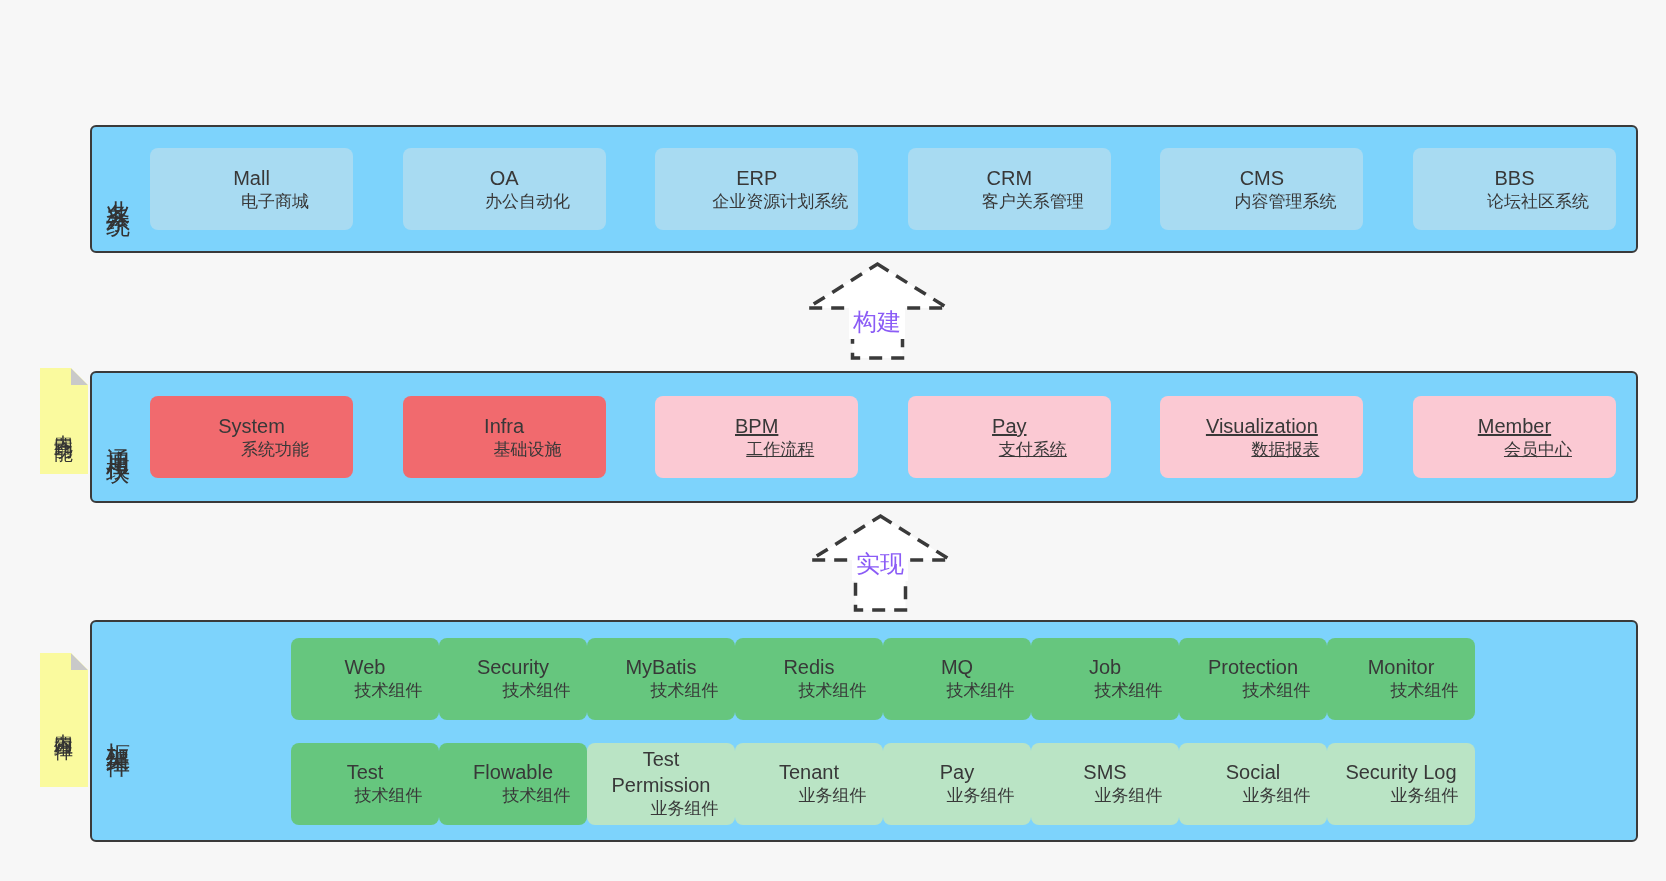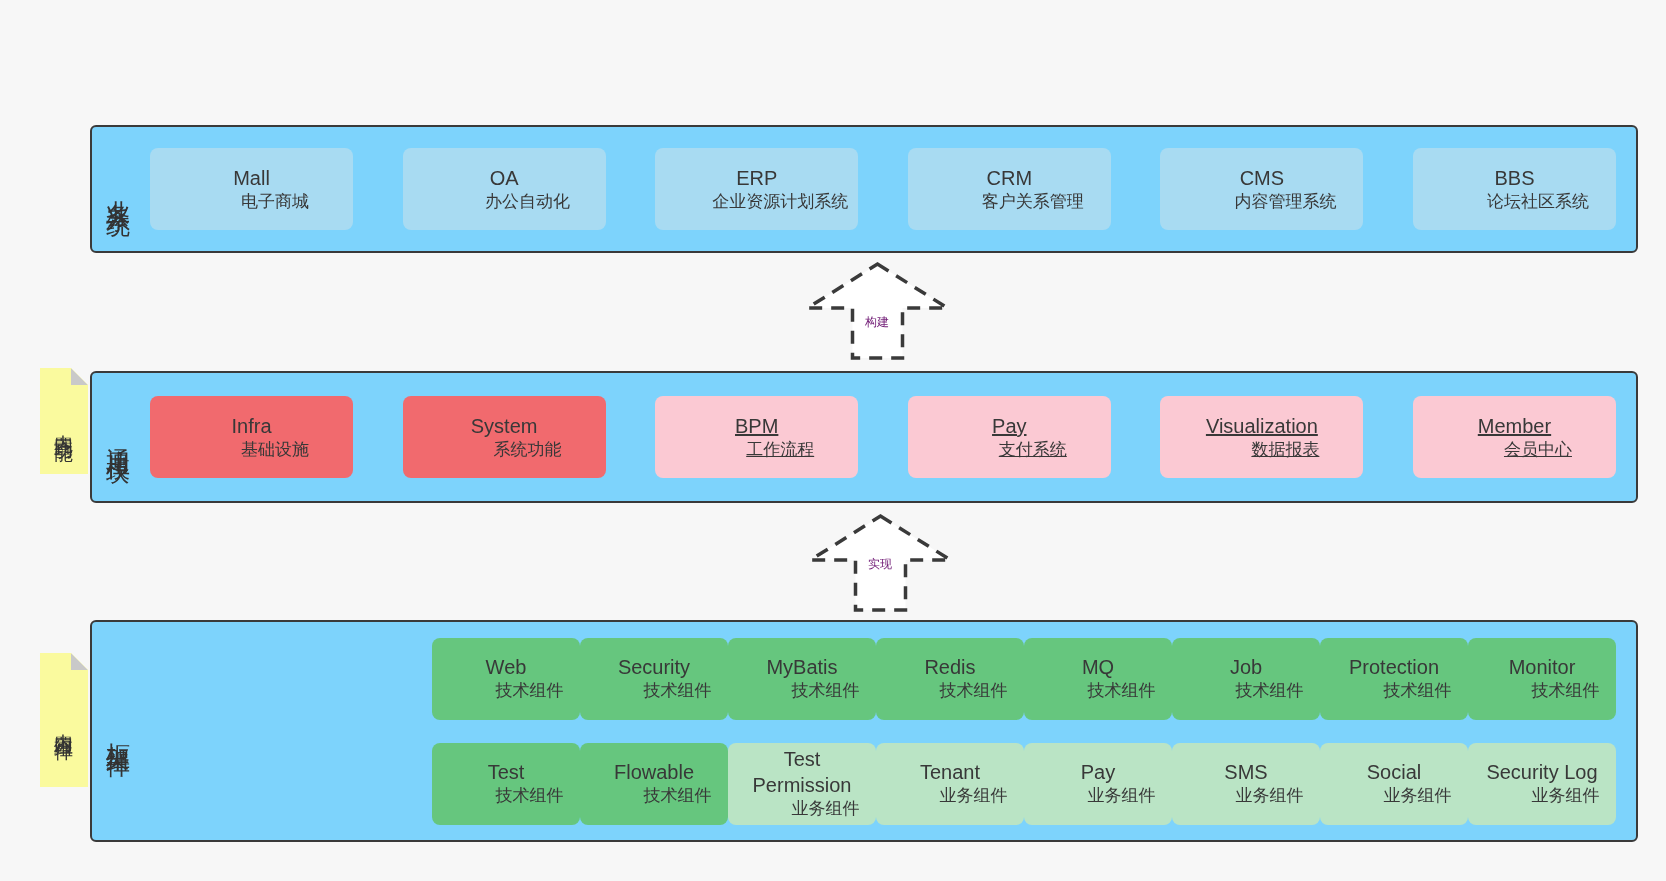--- a/index.html
+++ b/index.html
@@ -23,21 +23,21 @@
     height:100%;
   }
   .boxes{
     flex:1;display:flex;justify-content:space-between;align-items:center;
     padding:0 20px 0 6px;
   }
   .rows{
     flex:1;display:flex;flex-direction:column;justify-content:center;gap:23px;
     padding:0 20px 0 6px;
   }
-  .row{display:flex;justify-content:flex-end;align-items:center;}
+  .row{display:flex;justify-content:center;align-items:center;}
   .box{
     height:82px;border-radius:8px;display:flex;flex-direction:column;
     align-items:center;justify-content:center;text-align:center;
     line-height:1.3;box-sizing:border-box;padding:2px 4px;
   }
   .box .en{font-size:20px;}
   .box .zh{font-size:17px;margin-left:47px;}
   .w203{width:203px;flex:0 0 203px;}
   .w148{width:148px;flex:0 0 148px;}
   .blue{background:#a8dbf2;}
@@ -60,21 +60,21 @@
     writing-mode:vertical-rl;text-orientation:upright;
     font-size:19px;letter-spacing:3px;color:#333;line-height:1;padding-top:8px;
   }
   .arrow{position:absolute;width:165px;height:102px;}
   .arrow path{
     fill:#ffffff;stroke:#3a3a3a;stroke-width:3.5;
     stroke-dasharray:13 9;
   }
   .arrow-label{
     position:absolute;transform:translate(-50%,-50%);
-    background:#ffffff;padding:1px 4px;font-size:12px;color:#701a75;white-space:nowrap;
+    background:#ffffff;padding:1px 4px;font-size:24px;color:#8b5cf6;white-space:nowrap;
   }
 </style>
 </head>
 <body>
 
 <div class="diagram">
 
   <div class="panel panel-1">
     <div class="vlabel">业务系统</div>
     <div class="boxes">
@@ -111,26 +111,26 @@
   <div class="arrow-label" style="left:877px;top:322px;">构建</div>
 
   <div class="tag tag-1">
     <div class="fold"></div>
     <div class="vtext">内置功能</div>
   </div>
   <div class="panel panel-2">
     <div class="vlabel">通用模块</div>
     <div class="boxes">
       <div class="box red w203">
+        <div class="en">System</div>
+        <div class="zh">系统功能</div>
+      </div>
+      <div class="box red w203">
         <div class="en">Infra</div>
         <div class="zh">基础设施</div>
-      </div>
-      <div class="box red w203">
-        <div class="en">System</div>
-        <div class="zh">系统功能</div>
       </div>
       <div class="box pink w203">
         <div class="en">BPM</div>
         <div class="zh">工作流程</div>
       </div>
       <div class="box pink w203">
         <div class="en">Pay</div>
         <div class="zh">支付系统</div>
       </div>
       <div class="box pink w203">

